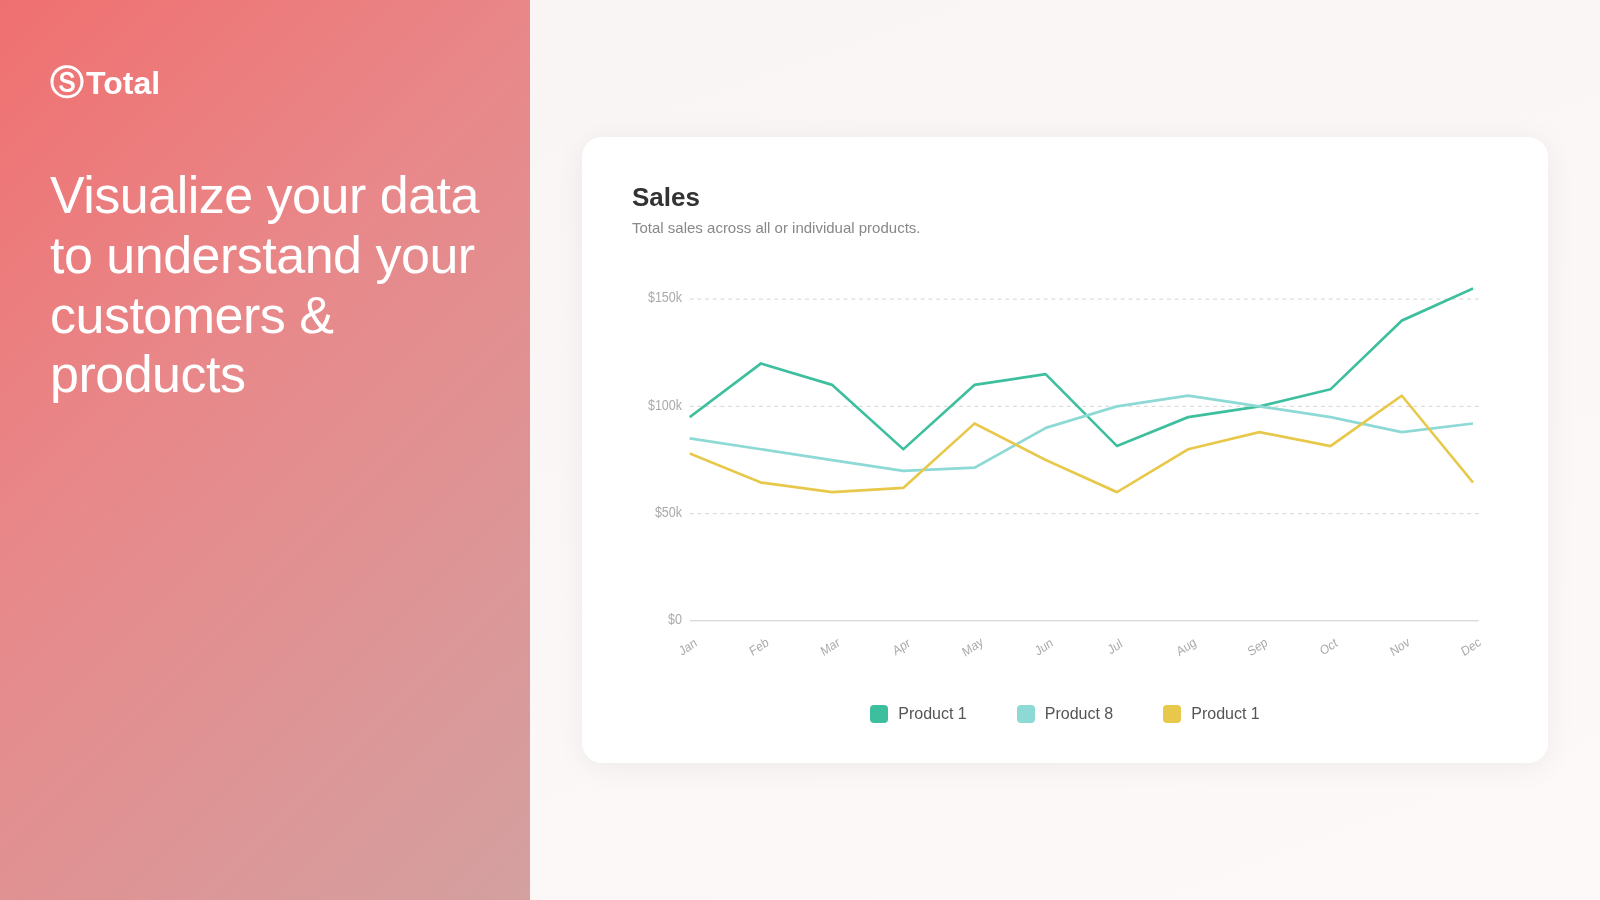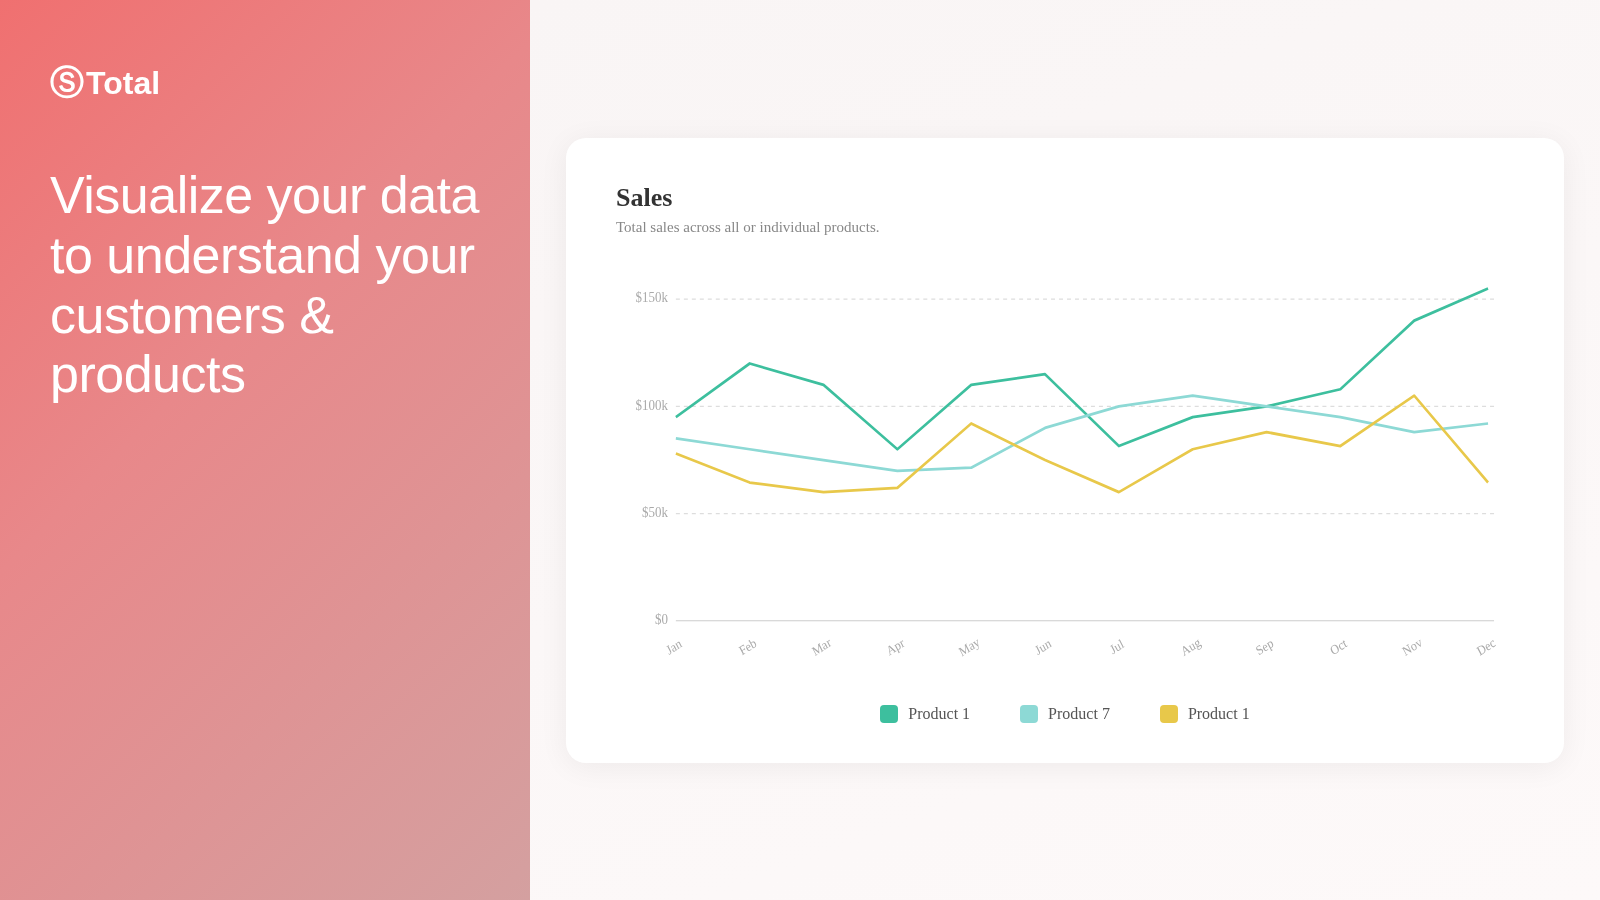--- a/index.html
+++ b/index.html
@@ -44,22 +44,21 @@
       letter-spacing: -0.5px;
     }
 
     
     .right-panel {
       flex: 1;
       background: linear-gradient(160deg, #f9f5f5 0%, #fdf9f9 100%);
       display: flex;
       align-items: center;
       justify-content: center;
-      padding: 36px;
-      font-family: Liberation Serif, serif;
+      padding: 52px;
     }
 
     .chart-card {
       background: white;
       border-radius: 20px;
       padding: 45px 50px 40px 50px;
       width: 100%;
       max-width: 1000px;
       box-shadow: 0 4px 30px rgba(0,0,0,0.06);
     }
@@ -160,21 +159,21 @@
       </svg>
     </div>
 
     <div class="legend">
       <div class="legend-item">
         <div class="legend-swatch" style="background:#3dbf9e;"></div>
         <span>Product 1</span>
       </div>
       <div class="legend-item">
         <div class="legend-swatch" style="background:#8dd9d5;"></div>
-        <span>Product 7</span>
+        <span>Product 8</span>
       </div>
       <div class="legend-item">
         <div class="legend-swatch" style="background:#e8c84a;"></div>
         <span>Product 1</span>
       </div>
     </div>
   </div>
 </div>
 
 </body></html>

